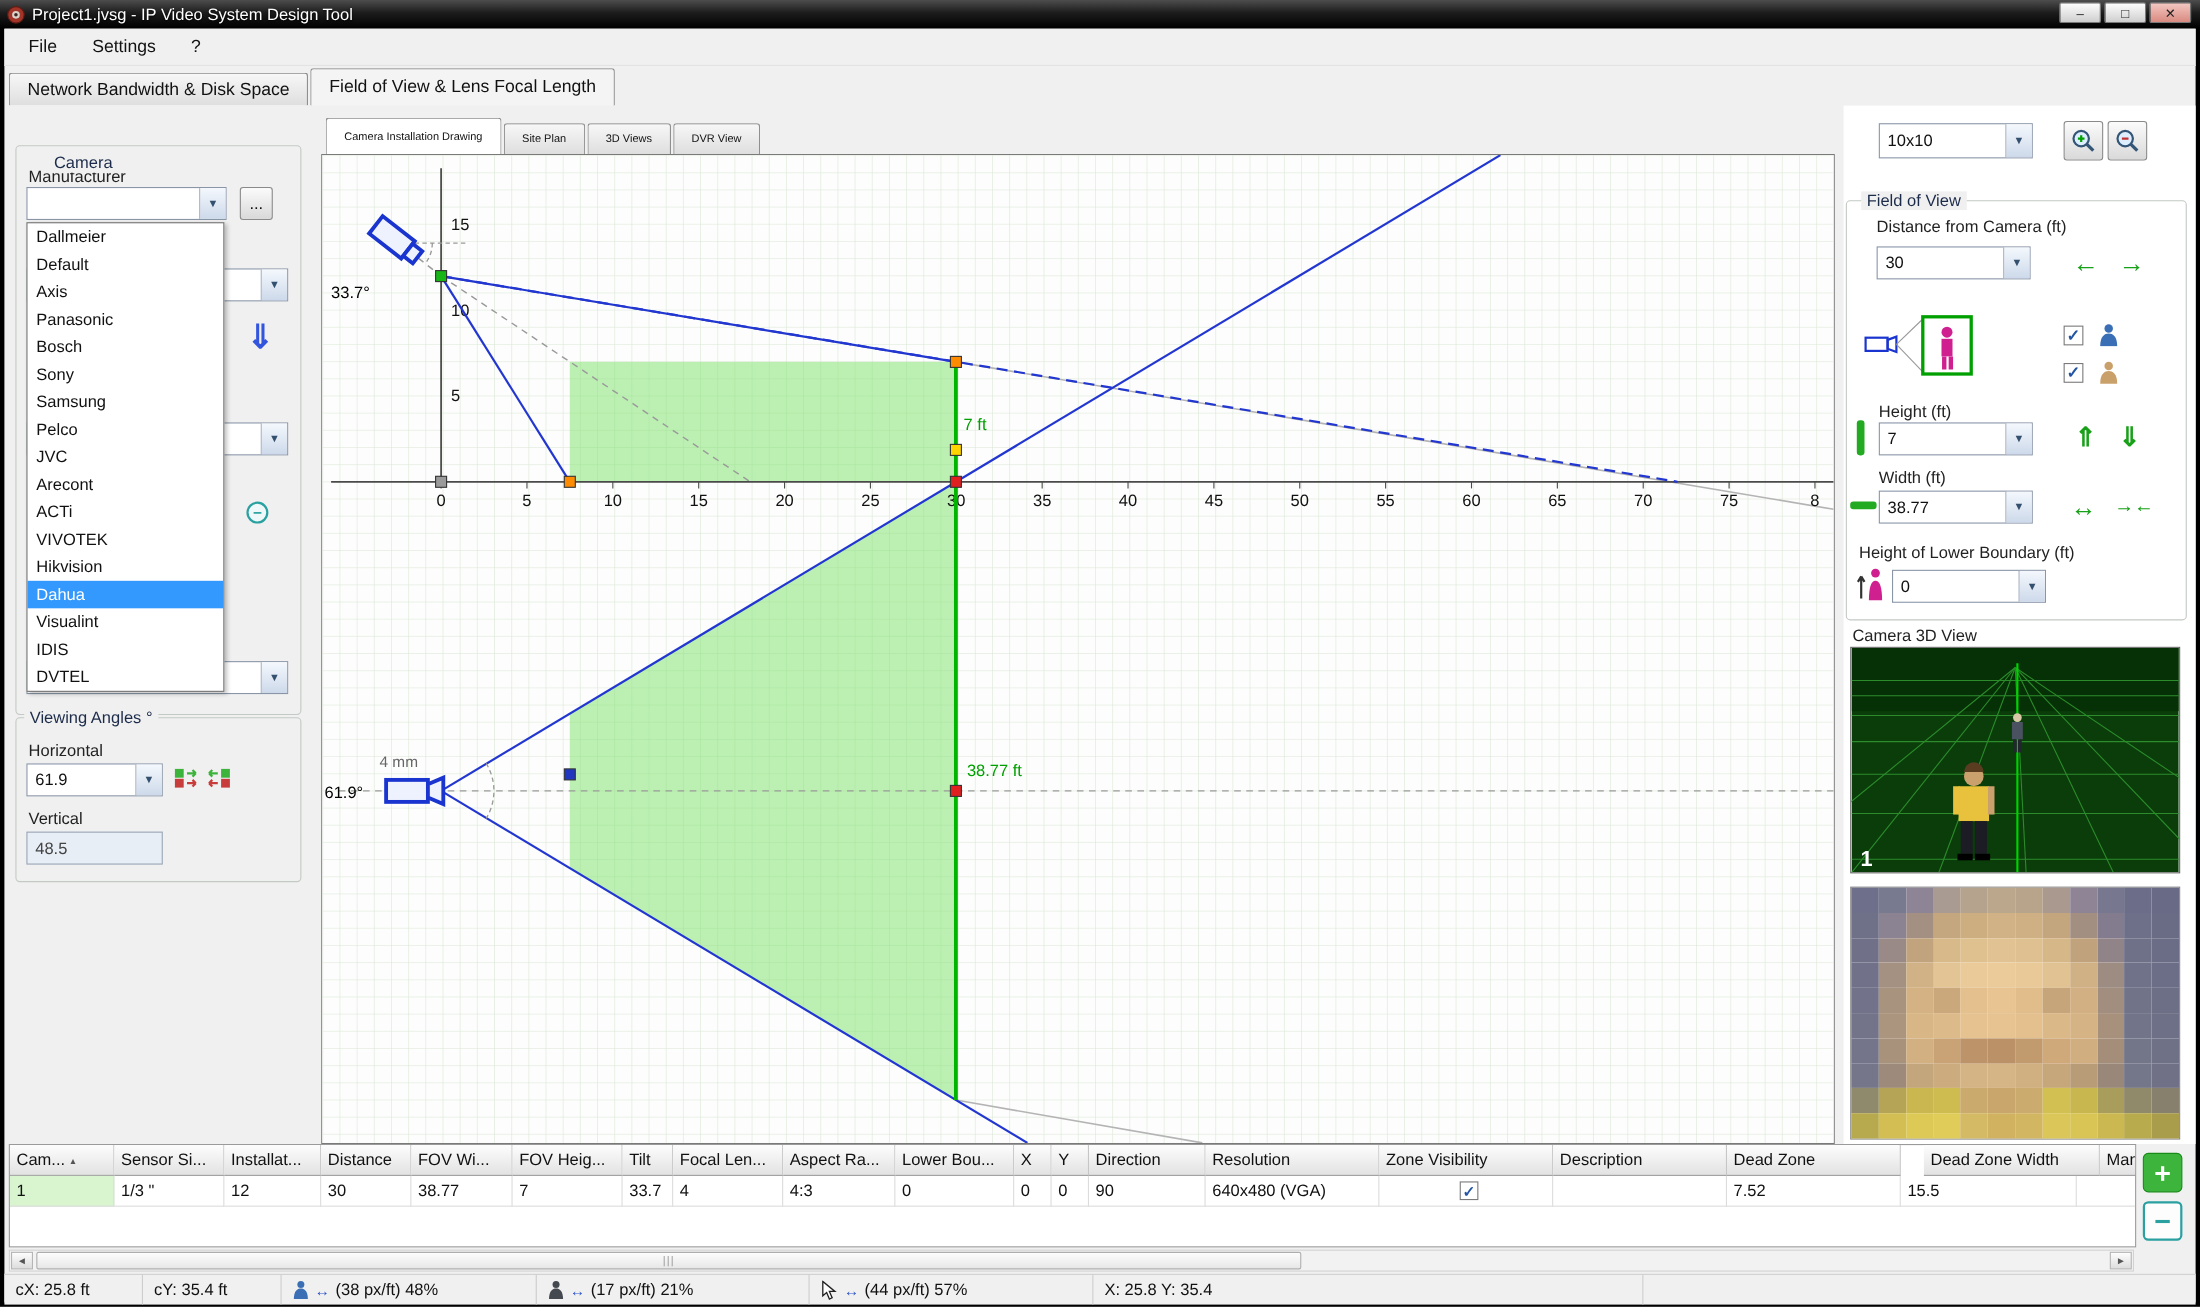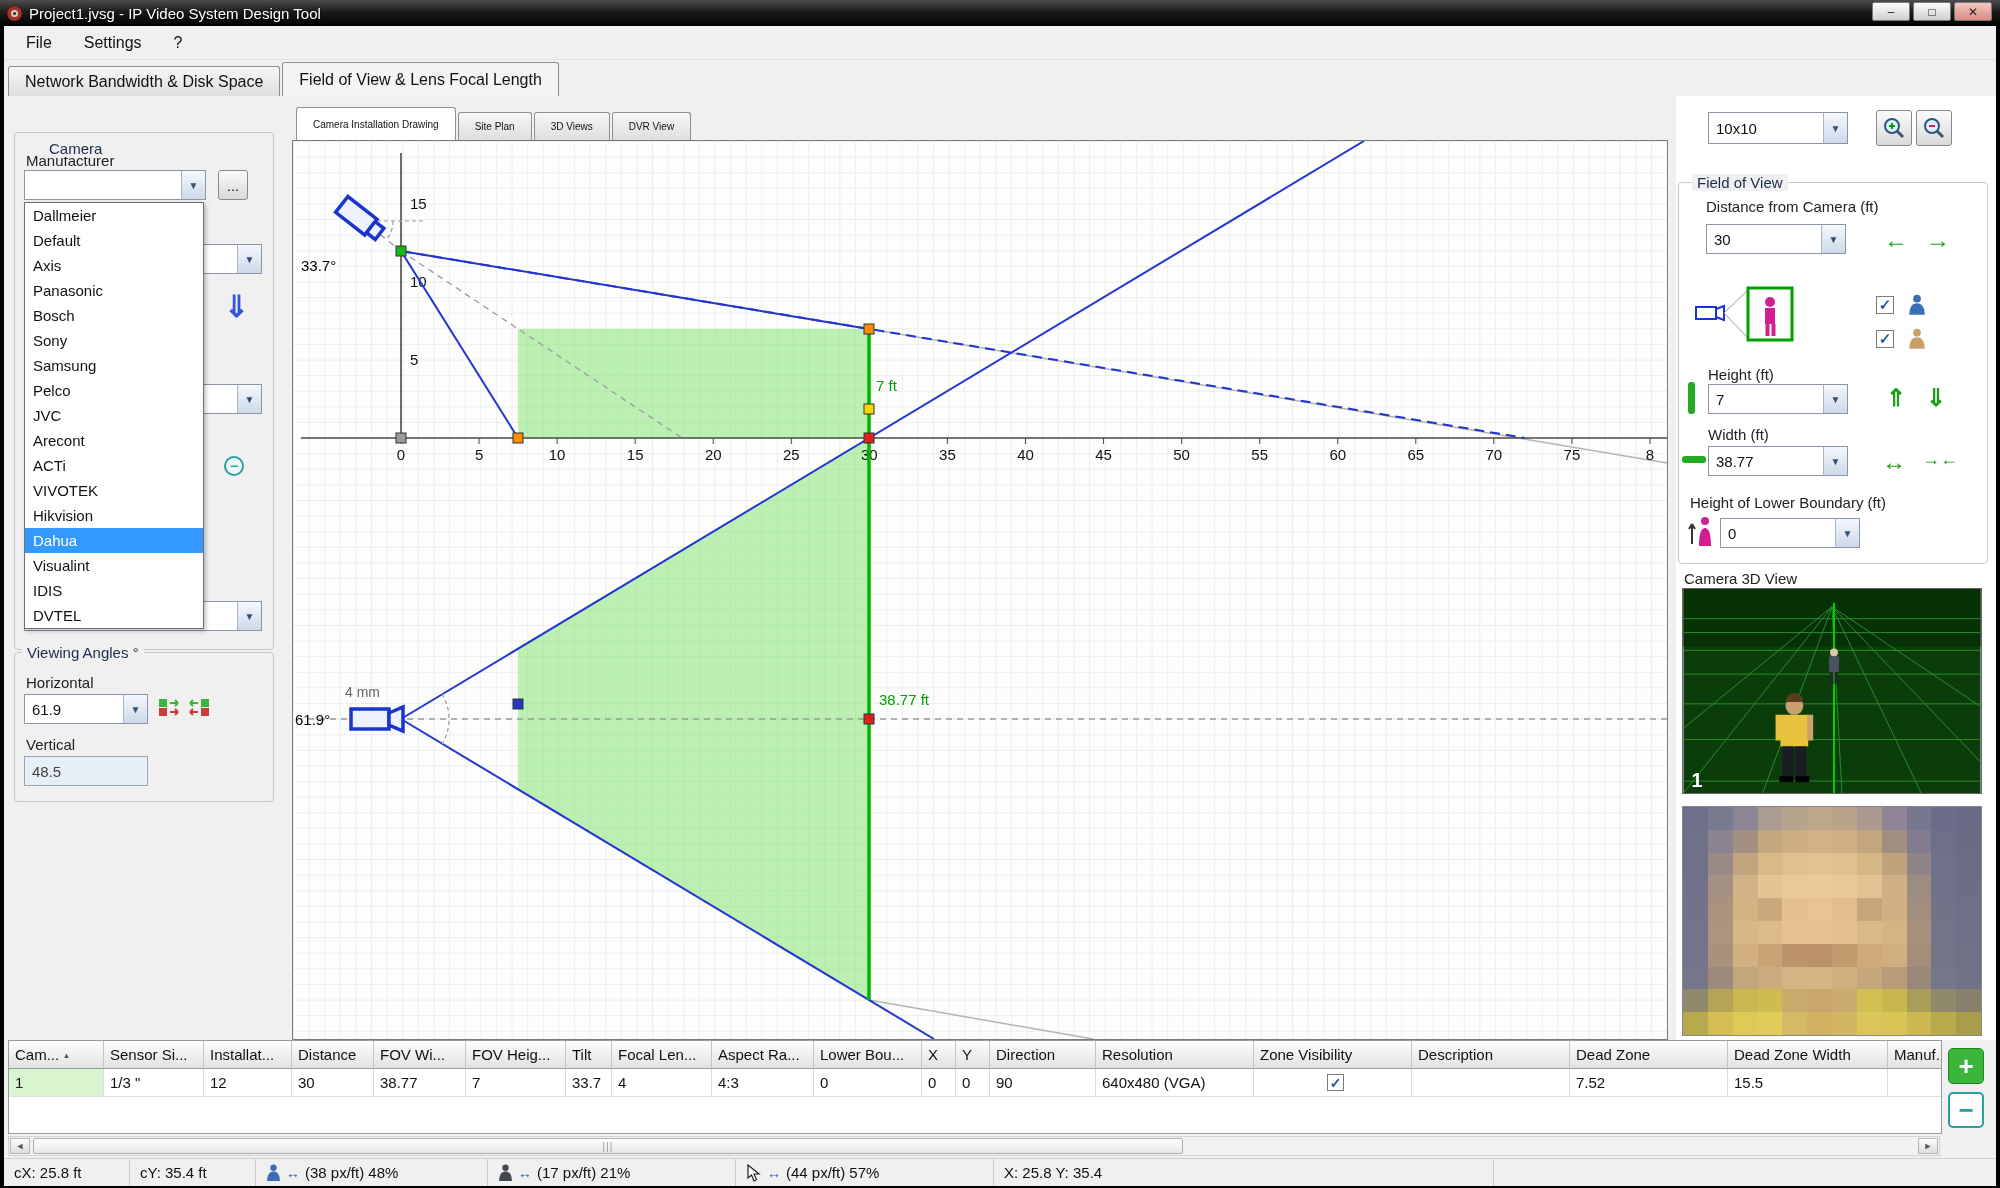--- a/index.html
+++ b/index.html
@@ -637,21 +637,21 @@
       </div>
       <div class="th" style="width: 158px;">
         <span>Zone Visibility</span>
       </div>
       <div class="th" style="width: 158px;">
         <span>Description</span>
       </div>
       <div class="th" style="width: 158px;">
         <span>Dead Zone</span>
       </div>
-      <div class="th" style="width: 160px;">
+      <div class="th" style="width: 160px; margin-left: 21px;">
         <span>Dead Zone Width</span>
       </div>
       <div class="th" style="width: 60px;">
         <span>Manuf...</span>
       </div>
     </div>
   <div class="trow">
       <div class="td first" style="width: 95px;">1</div>
       <div class="td" style="width: 100px;">1/3 "</div>
       <div class="td" style="width: 88px;">12</div>

